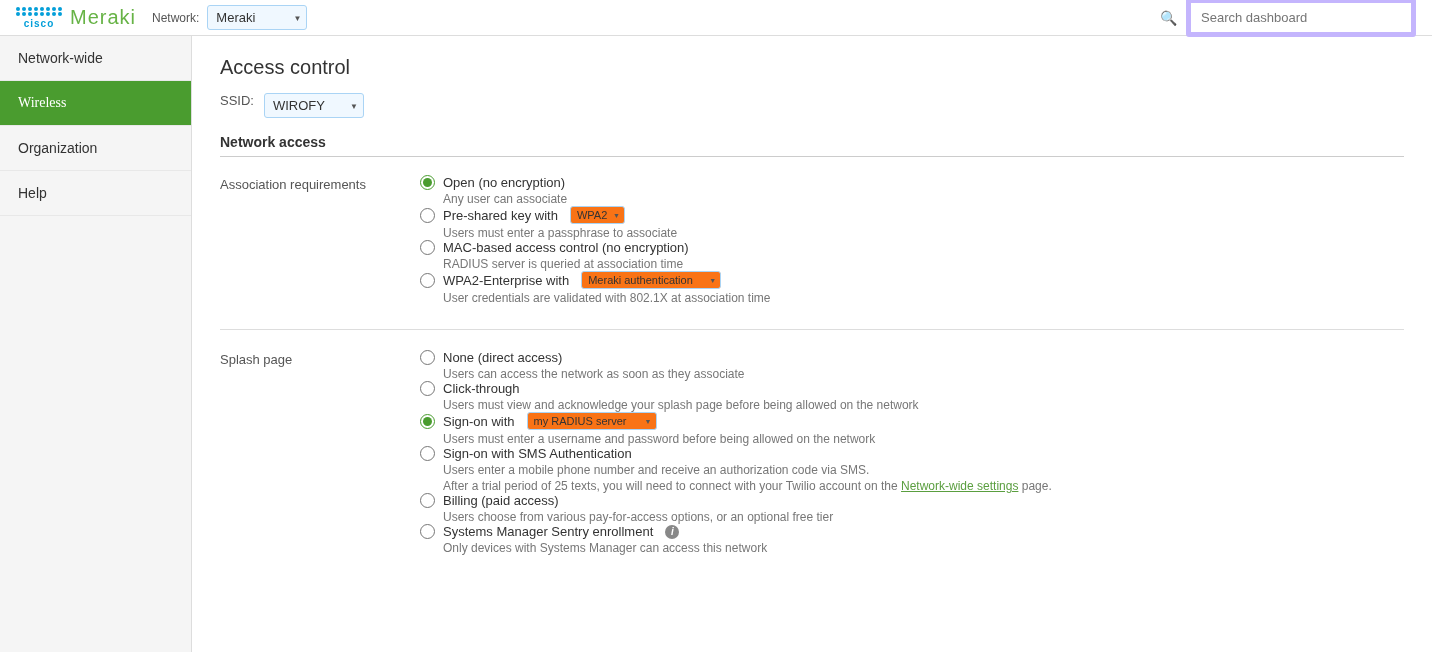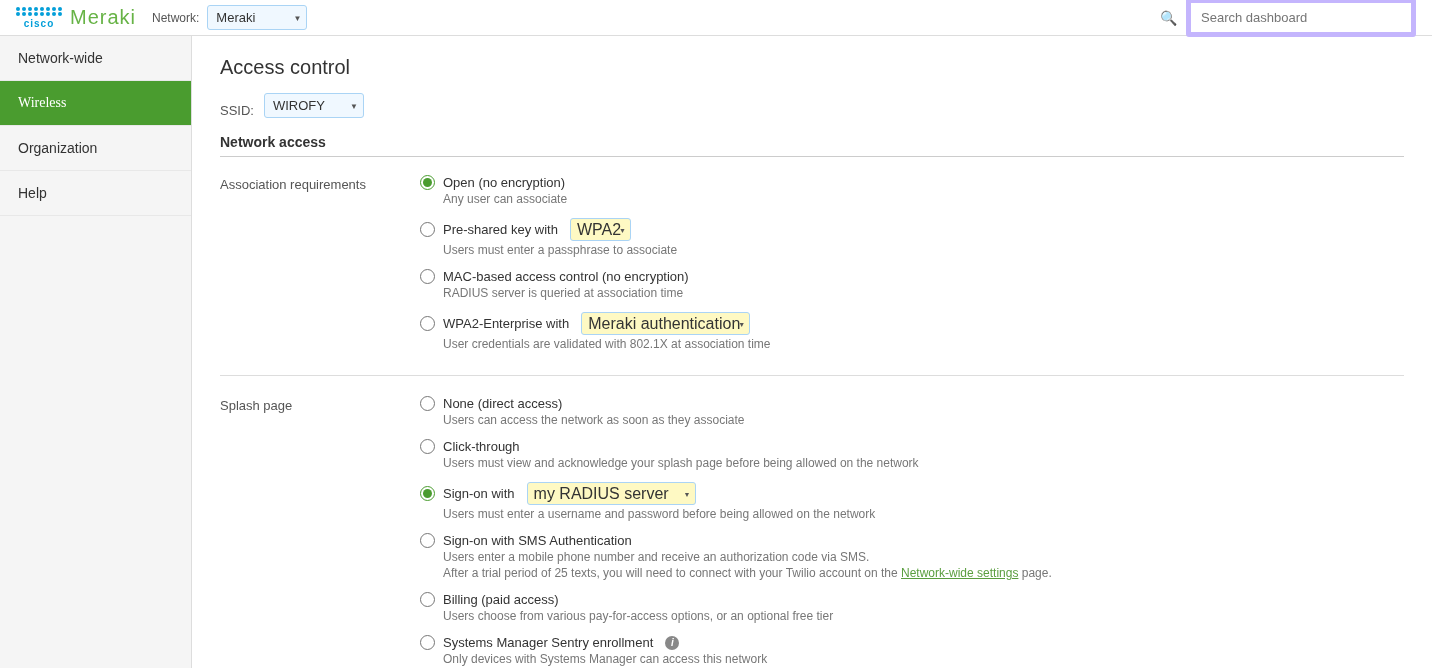--- a/index.html
+++ b/index.html
@@ -84,21 +84,21 @@
 
     .page-title {
       font-size: 20px;
       font-weight: 400;
       color: #333;
       margin-bottom: 14px;
     }
 
     .ssid-row {
       display: flex;
-      align-items: flex-end;
+      align-items: flex-start;
       gap: 10px;
       margin-bottom: 16px;
     }
     .ssid-label { font-size: 13px; color: #555; font-weight: 500; }
 
     .section-title {
       font-size: 14px;
       font-weight: 600;
       color: #333;
       border-bottom: 1px solid #ccc;
@@ -113,43 +113,43 @@
       align-items: flex-start;
       margin-bottom: 20px;
     }
     .field-label {
       width: 200px;
       min-width: 200px;
       font-size: 13px;
       color: #555;
       padding-top: 2px;
     }
-    .field-options { display: flex; flex-direction: column; gap: 12px; }
+    .field-options { display: flex; flex-direction: column; }
 
     .radio-option { display: flex; flex-direction: column; gap: 2px; }
     .radio-row { display: flex; align-items: center; gap: 8px; }
     .radio-input {
       width: 15px;
       height: 15px;
       accent-color: #4a9c2f;
       cursor: pointer;
     }
     .radio-label { font-size: 13px; color: #333; }
     .radio-desc {
       font-size: 12px;
       color: #777;
       margin-left: 23px;
     }
 
     .inline-select {
       appearance: none;
       border: 1px solid #aad4f5;
-      background: #fef9c3;
-      padding: 2px 8px 2px 6px;
-      font-size: 16px;
+      background: #f97316;
+      padding: 2px 16px 2px 6px;
+      font-size: 11px;
       color: #333;
       cursor: pointer;
       border-radius: 3px;
       position: relative;
     }
     .inline-select-wrapper { position: relative; display: inline-block; margin-left: 4px; }
     .inline-select-wrapper::after {
       content: '▼';
       font-size: 7px;
       color: #555;

